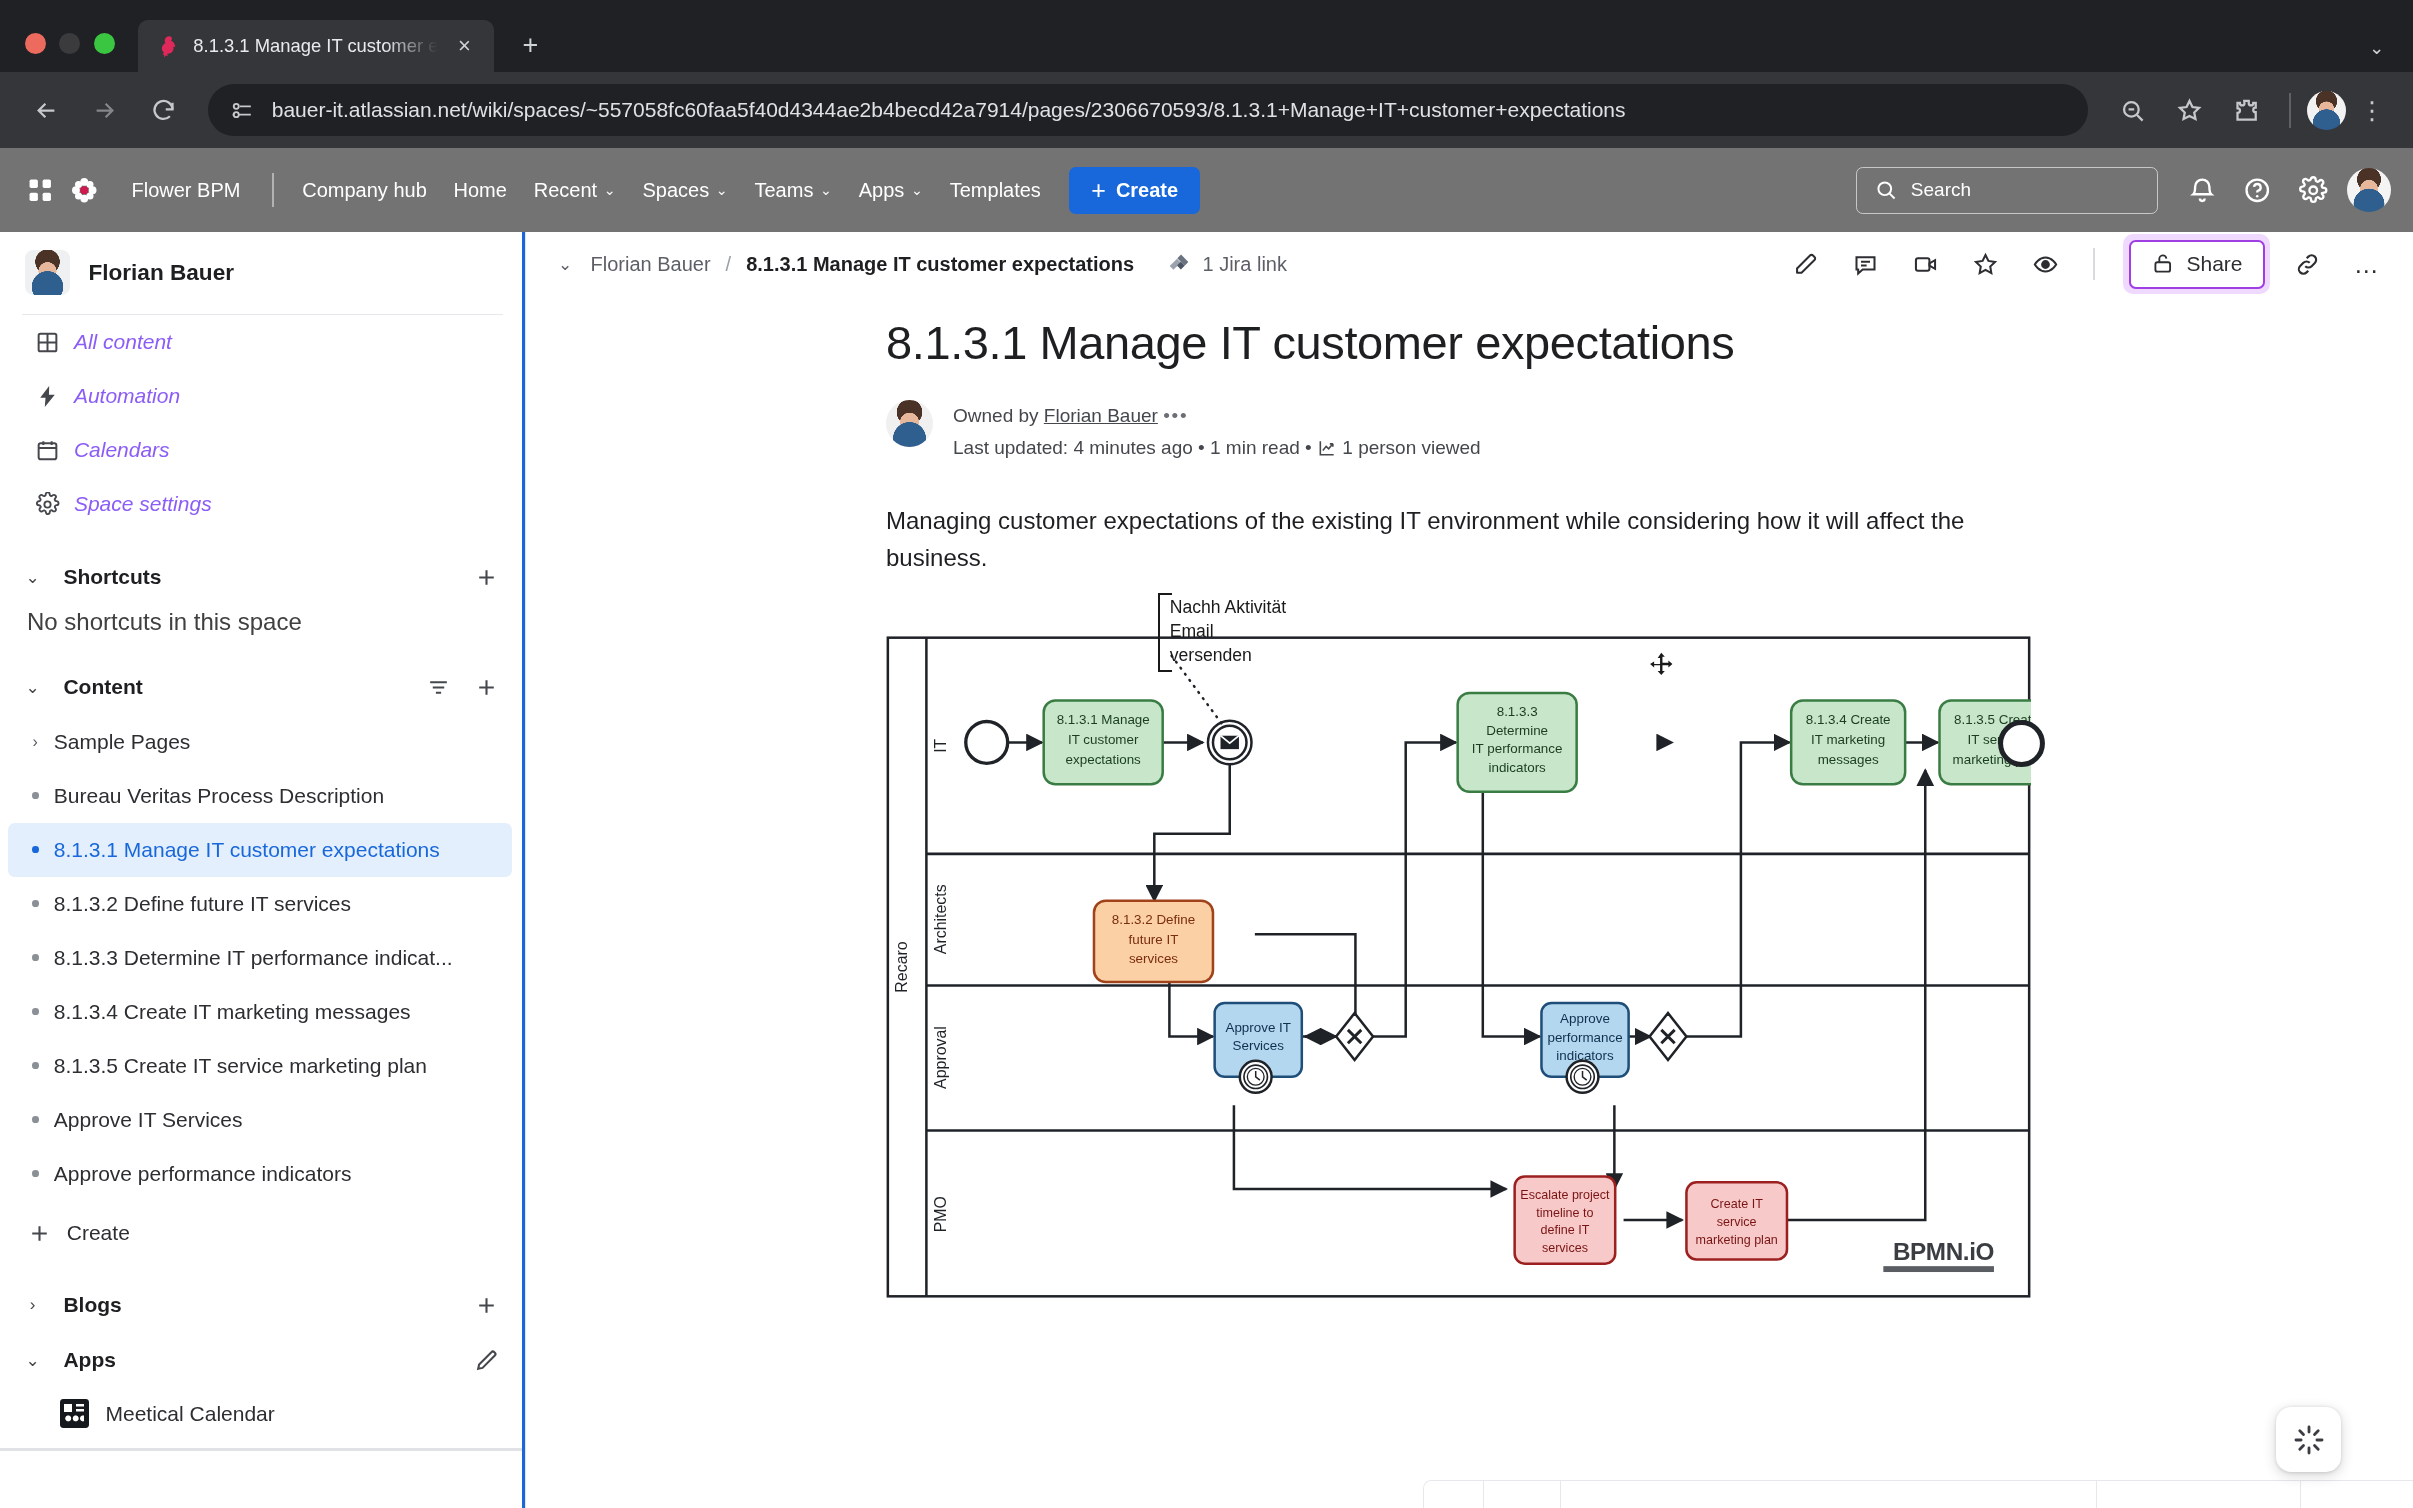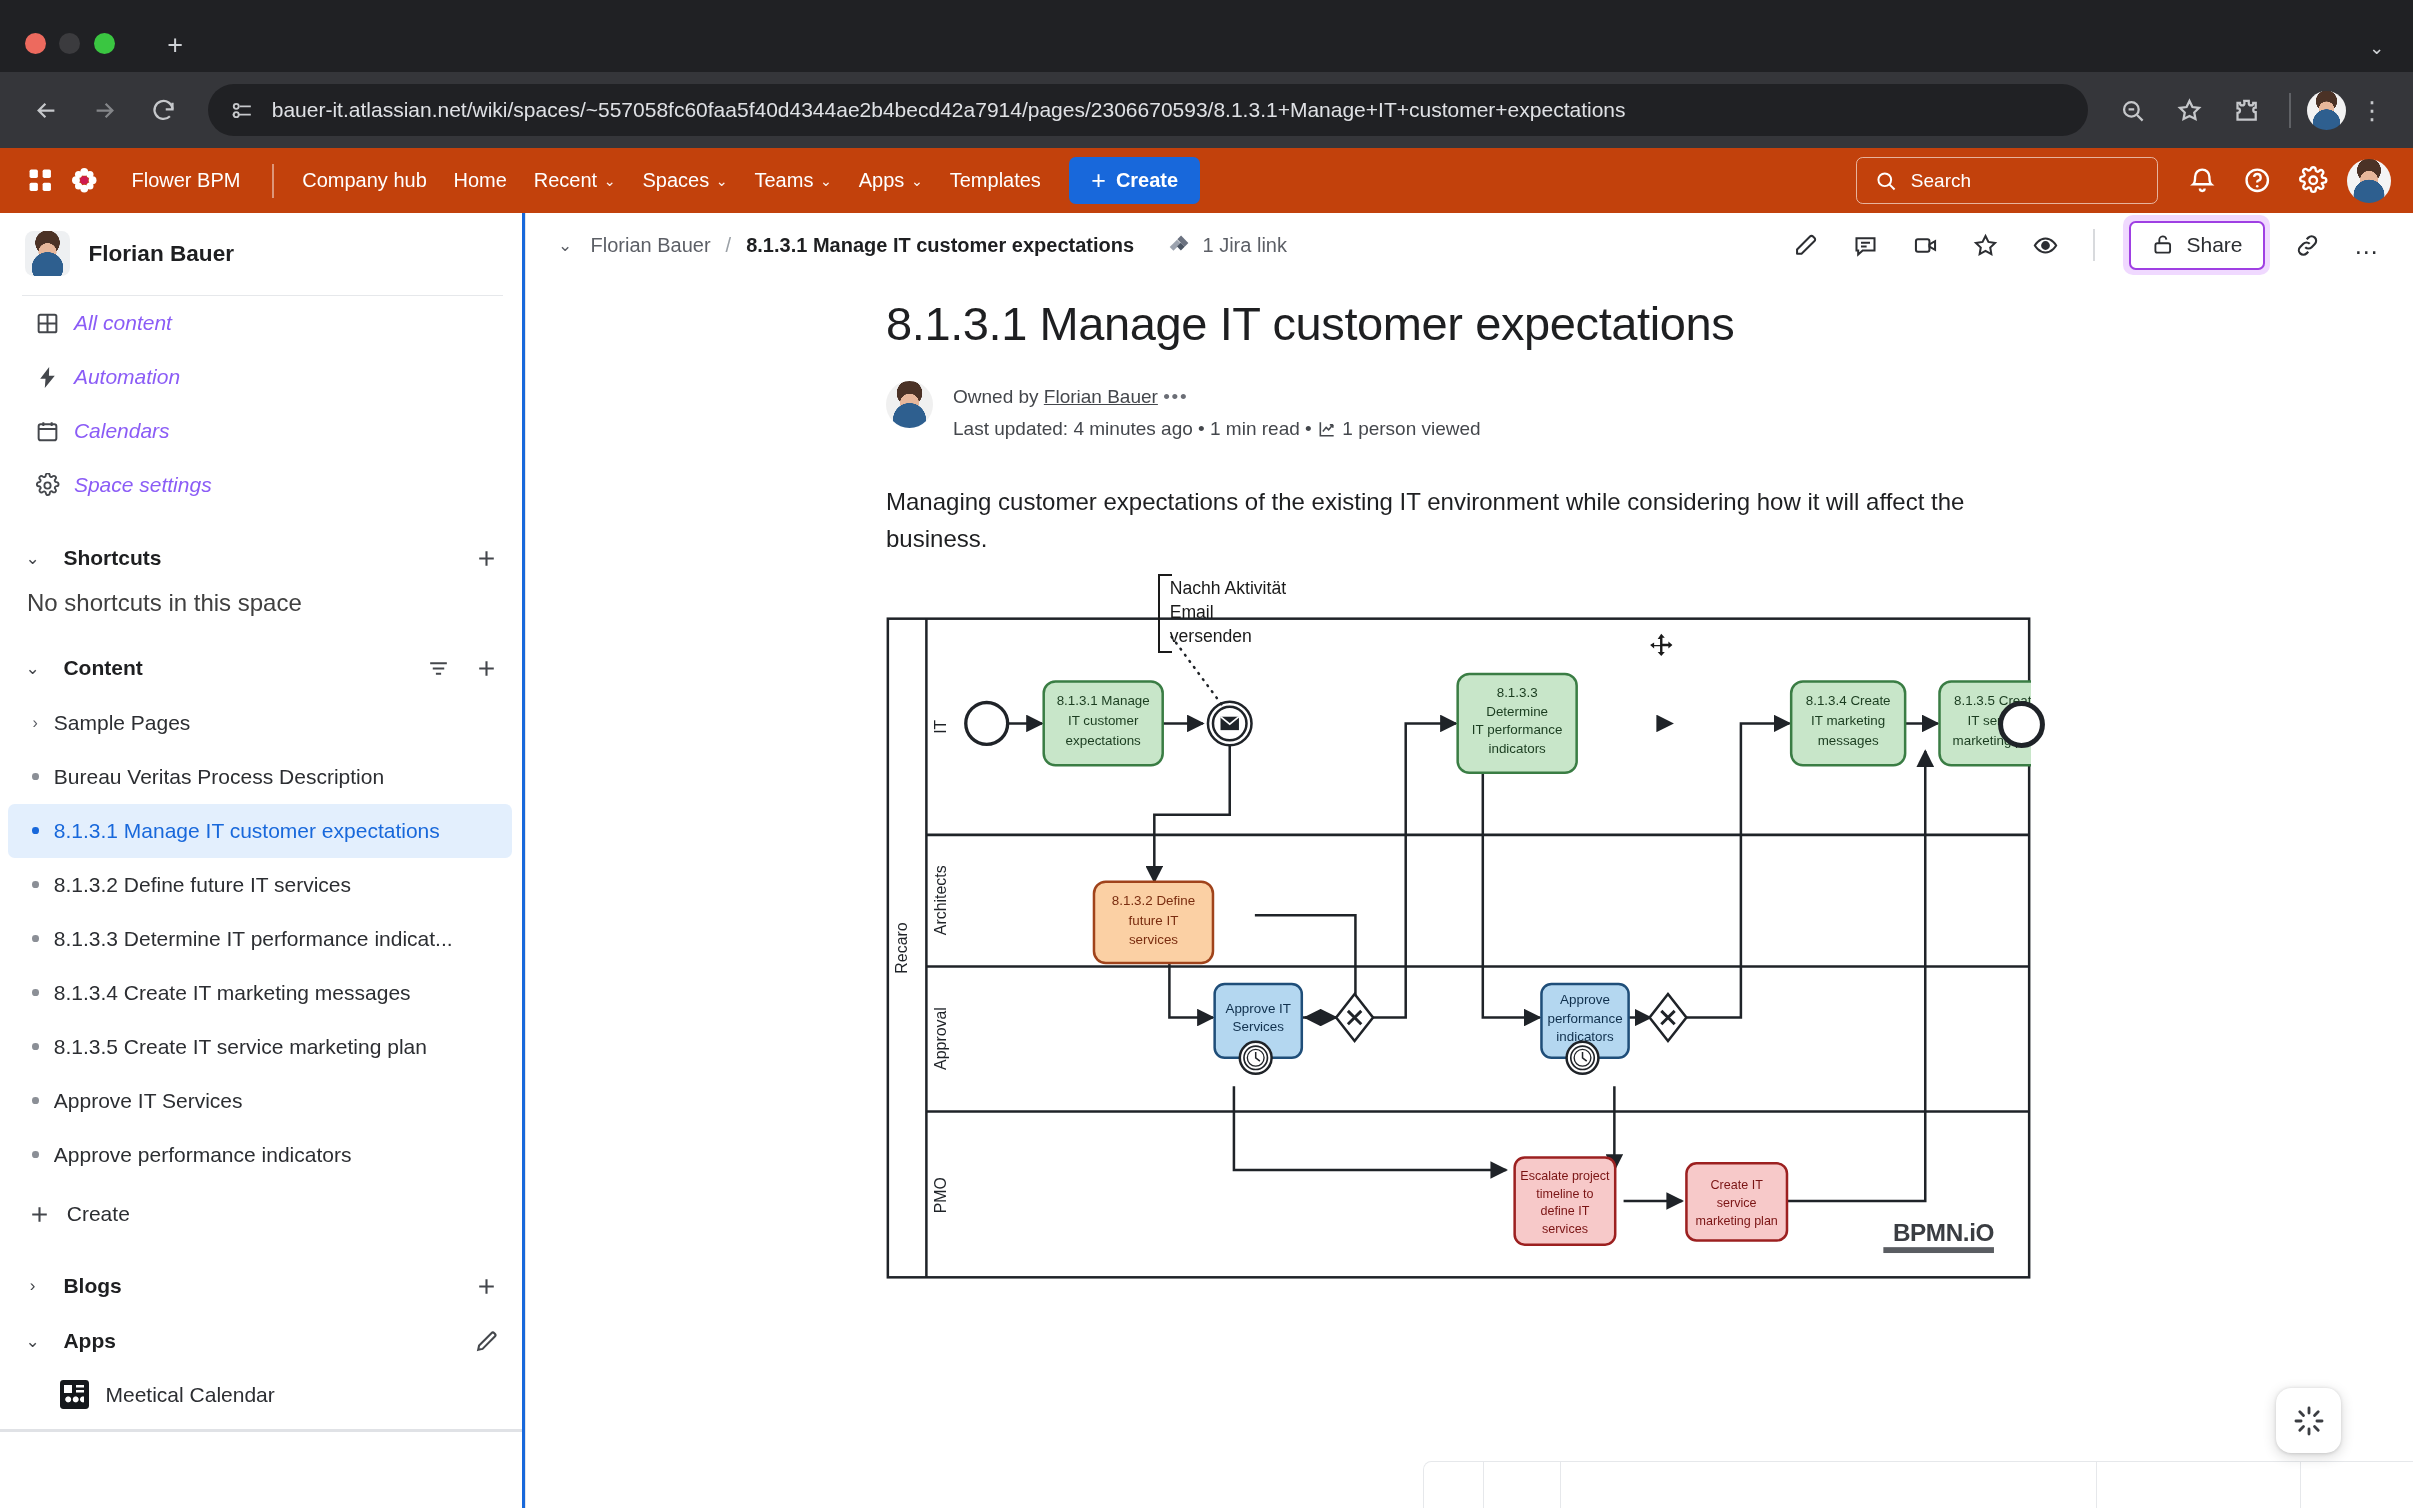--- a/index.html
+++ b/index.html
@@ -98,22 +98,22 @@
       radial-gradient(circle at 50% 82%, #2e5f8f 0 36%, transparent 37%),
       radial-gradient(circle at 50% 47%, #e7b79b 0 27%, transparent 28%),
       radial-gradient(circle at 50% 26%, #4b3226 0 30%, transparent 31%),
       #f2f2f2;
     flex: 0 0 auto;
   }
   .kebab { color: #c6c8cb; font-size: 25px; letter-spacing: 0; padding: 0 8.4px; }
 
   
   .cnav {
-    background: #c2410c;
-    height: 65px;
+    background: #737373;
+    height: 84px;
     display: flex; align-items: center;
     padding: 0 22px 0 18.4px;
     gap: 0;
     text-align: center;
   }
   .cnav-ico {
     width: 44px; height: 44px;
     display: flex; align-items: center; justify-content: center;
     color: #ffffff;
   }
@@ -378,20 +378,27 @@
 </head>
 <body>
 
 <div class="browser-top">
   <div class="traffic">
     <span class="dot red"></span>
     <span class="dot yellow"></span>
     <span class="dot green"></span>
   </div>
   <div class="tabstrip">
+    <div class="tab">
+      <svg class="tab-favicon" viewBox="0 0 32 32">
+        <path d="M16 3c2 0 3 1.4 3 3.2 0 1-.4 1.8-1 2.4 2.6.9 4.6 3.2 5 6.1l.3 2.4-2.6-1c.6 1.6.6 3.4-.2 5-1.4 2.9-4.6 4.6-7.9 4.2l1.9 2.6-3.1-.3-2.4 2.3.2-3.2-2.7-1.2 2.6-1.3c-2-1.5-3.1-4-2.8-6.5.3-2.8 2.2-5.2 4.8-6.2-.8-.6-1.3-1.6-1.3-2.7C9.8 5.2 12.5 3 16 3z" fill="#e0295a"></path>
+      </svg>
+      <span class="tab-title">8.1.3.1 Manage IT customer e</span>
+      <span class="tab-close">×</span>
+    </div>
     <div class="newtab">+</div>
   </div>
   <div class="chev-down-win">⌄</div>
 </div>
 
 <div class="browser-bar">
   <div class="navbtn">
     <svg viewBox="0 0 24 24" fill="none" stroke="currentColor" stroke-width="2">
         <path d="M19 12H5M11 18l-6-6 6-6"></path>
       </svg>

